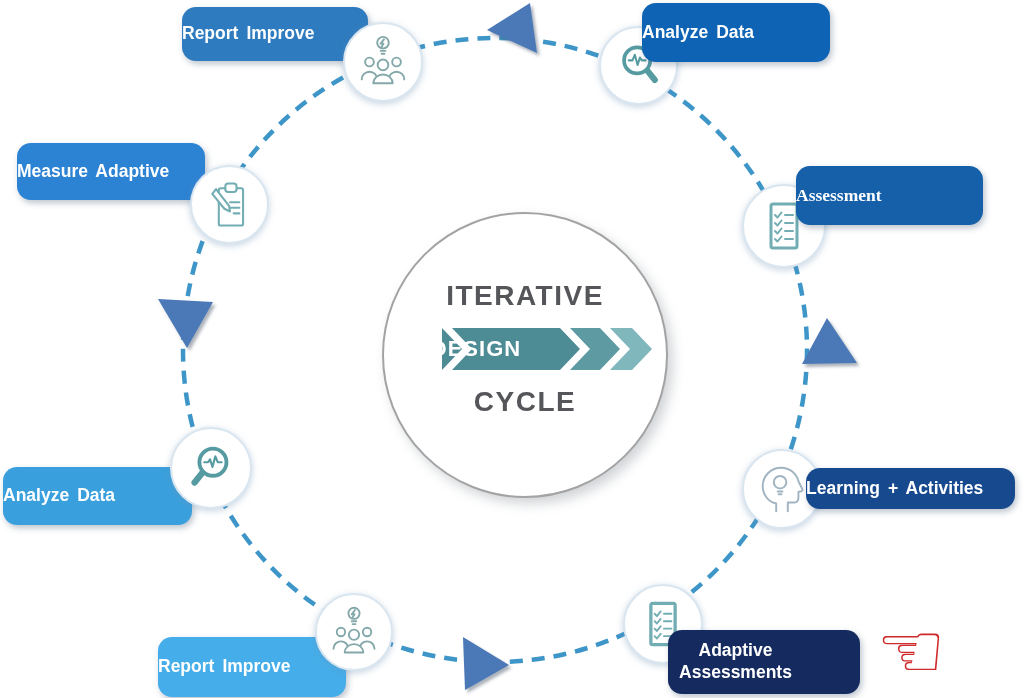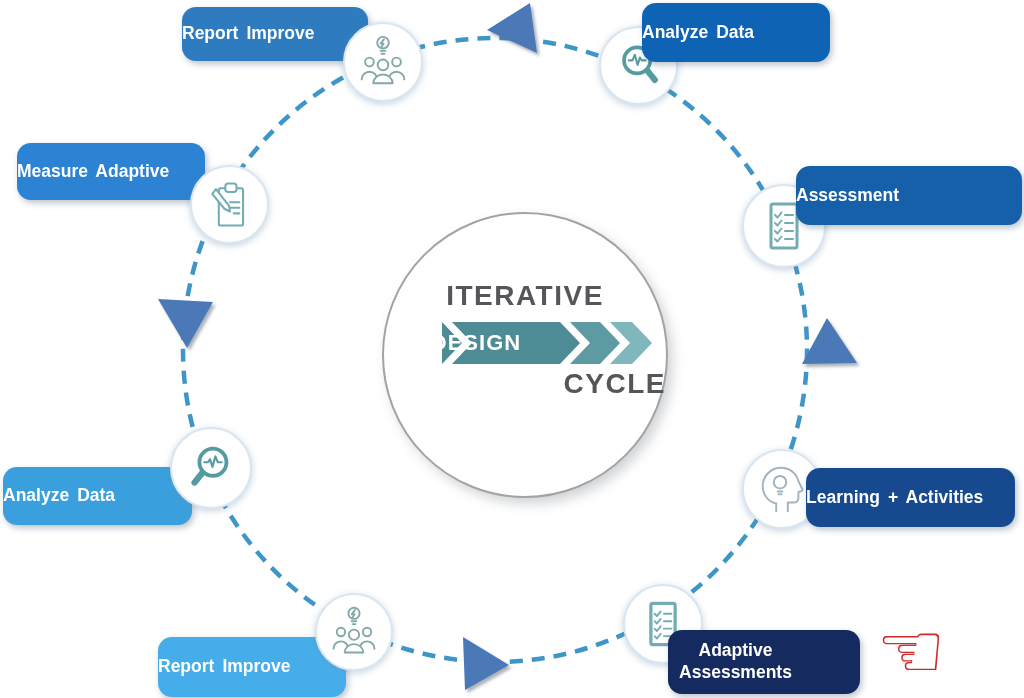--- a/index.html
+++ b/index.html
@@ -13,38 +13,38 @@
   #center-circle{
     position:absolute;left:382px;top:212px;width:282px;height:282px;
     background:#ffffff;border:2px solid #a3a3a3;border-radius:50%;
     box-shadow:5px 6px 12px rgba(90,100,110,0.28);z-index:2;
   }
   .center-word{
     position:absolute;width:100%;text-align:center;
     font-weight:700;font-size:28px;letter-spacing:1.5px;color:#55565a;
   }
   #word-top{top:66px;}
-  #word-bottom{top:154px;text-align:right;}
-  #banner{position:absolute;left:22px;top:108px;width:212px;height:36px;padding-left:36px;}
+  #word-bottom{top:172px;}
+  #banner{position:absolute;left:22px;top:114px;width:212px;height:36px;padding-left:36px;}
   #banner-text{
     position:absolute;left:14px;top:0;width:112px;height:42px;
     display:flex;align-items:center;justify-content:center;
     color:#ffffff;font-weight:700;font-size:22px;letter-spacing:1px;
   }
   
   .node-box{
     position:absolute;display:flex;align-items:center;justify-content:flex-start;
     border-radius:14px;color:#ffffff;font-weight:700;font-size:17.5px;
     box-shadow:2px 3px 6px rgba(30,60,90,0.30);z-index:6;text-align:center;
     word-spacing:0.18em;line-height:1.25;
   }
   #box-report-improve-top   {left:182px;top:7px;  width:186px;height:54px;background:#2e7bbf;}
   #box-analyze-data-top     {left:642px;top:3px;  width:188px;height:59px;background:#0e63b4;}
-  #box-assessment           {left:796px;top:166px;width:226px;height:59px;background:#1560a9;}
-  #box-learning-activities  {left:806px;top:468px;width:209px;height:59px;background:#17498f;}
+  #box-assessment           {left:796px;top:166px;width:187px;height:59px;background:#1560a9;font-family:Liberation Serif, serif;}
+  #box-learning-activities  {left:806px;top:468px;width:209px;height:41px;background:#17498f;}
   #box-adaptive-assessments {left:668px;top:630px;width:192px;height:64px;background:#152a5f;}
   #box-report-improve-bottom{left:158px;top:637px;width:188px;height:60px;background:#45aeea;}
   #box-analyze-data-left    {left:3px;  top:467px;width:189px;height:58px;background:#3aa0dd;}
   #box-measure-transfer     {left:17px; top:143px;width:188px;height:57px;background:#2c82d3;}
   #box-adaptive-assessments .node-label{max-width:135px;}
   
   .icon-circle{
     position:absolute;background:#ffffff;border:2px solid #d9e6f0;border-radius:50%;
     display:flex;align-items:center;justify-content:center;
     box-shadow:0 2px 7px rgba(110,145,180,0.40);

